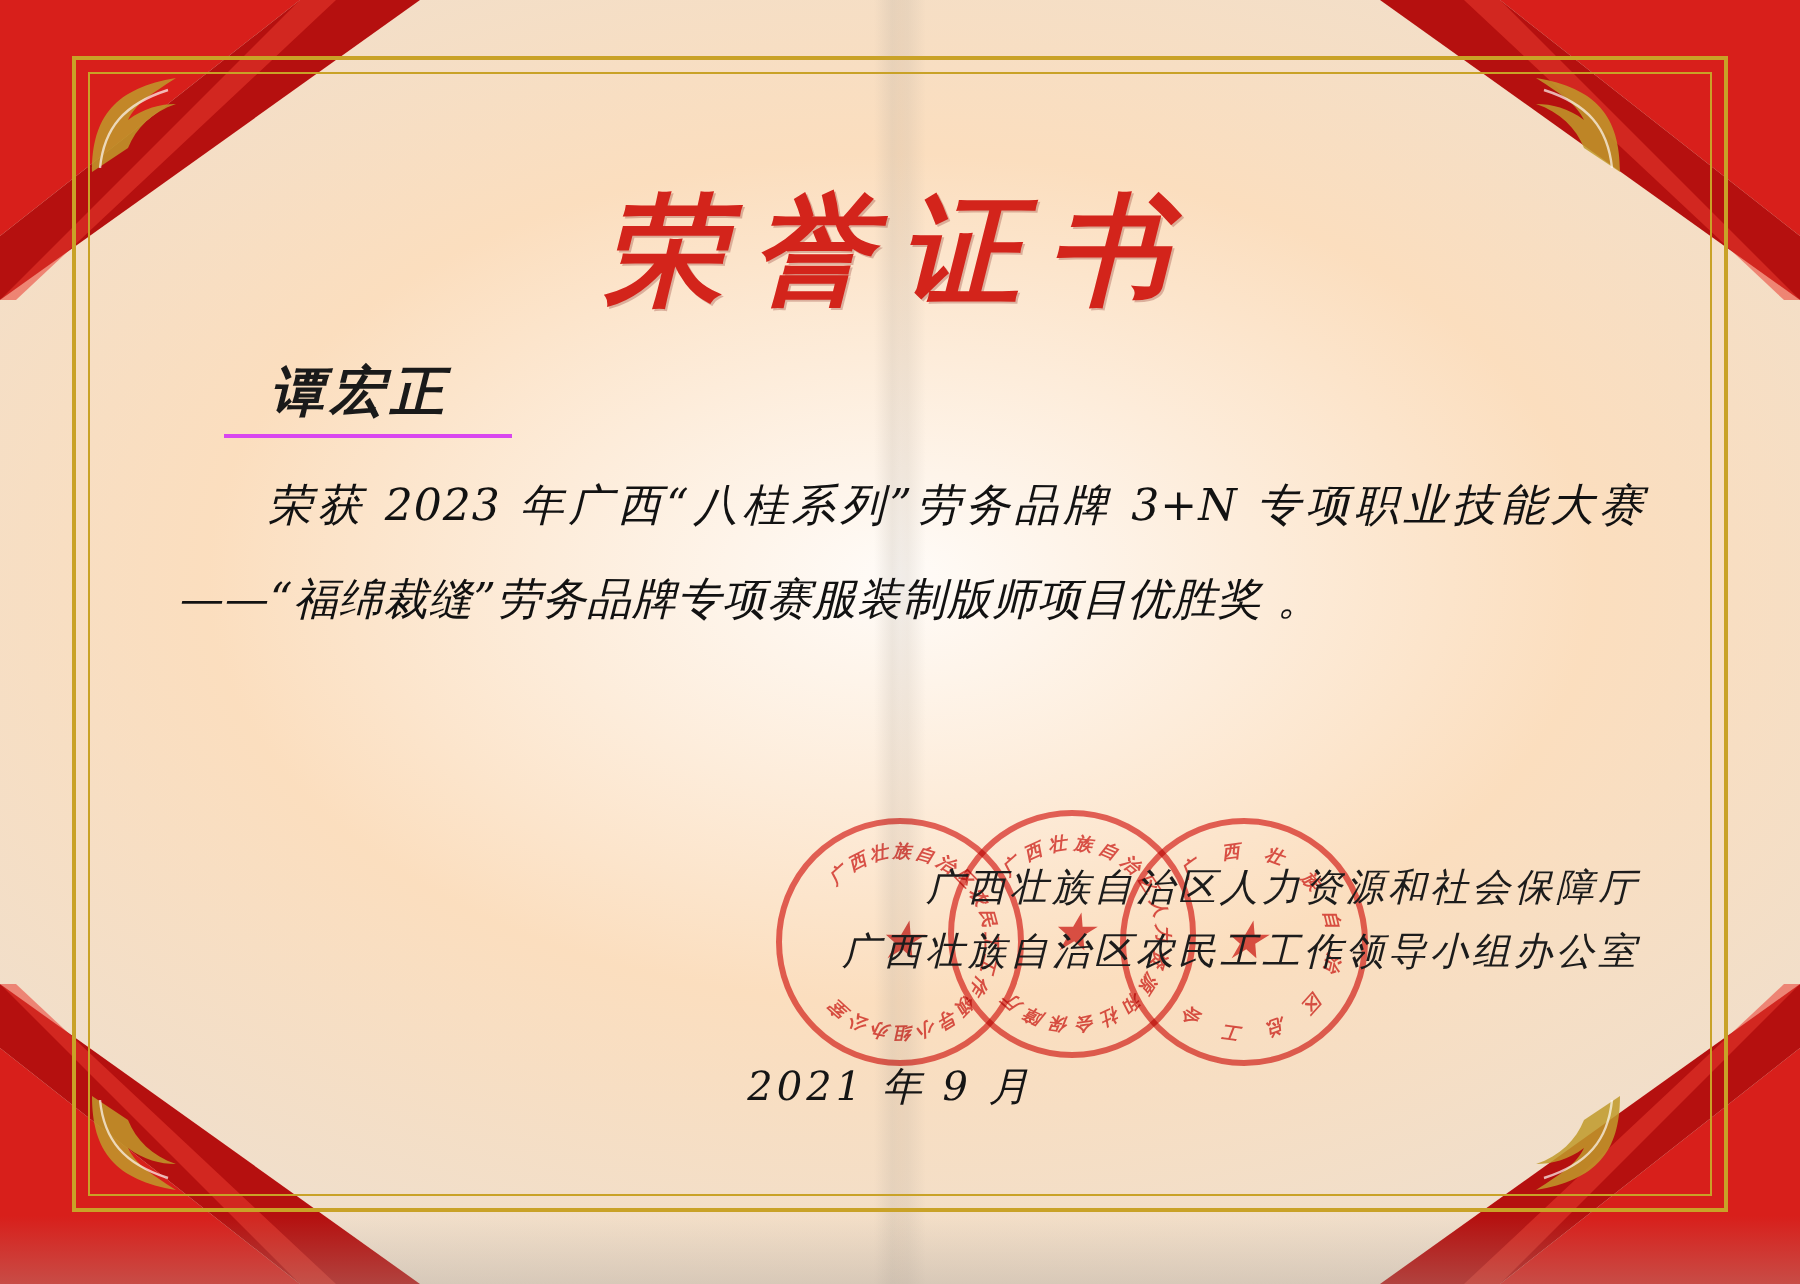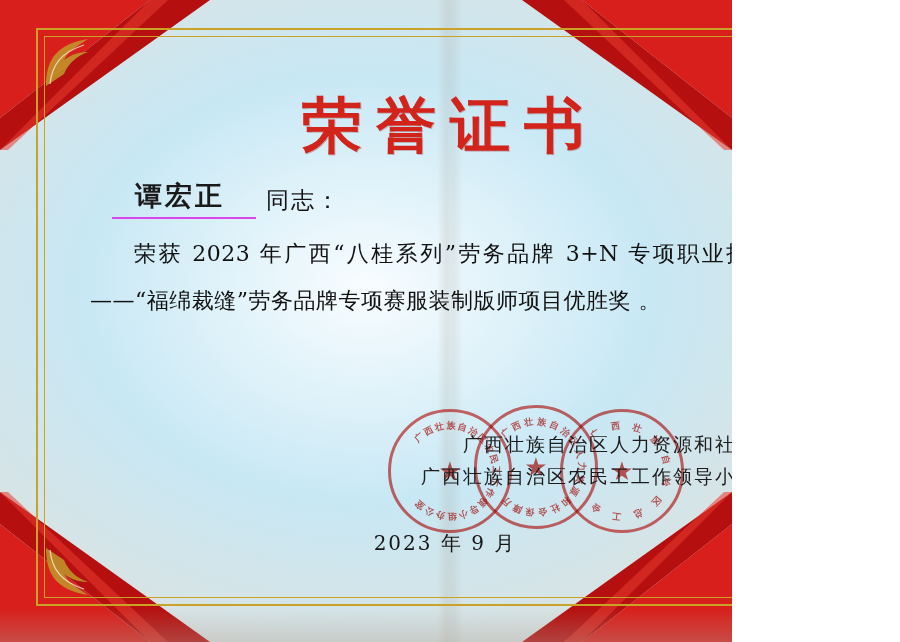--- a/index.html
+++ b/index.html
@@ -10,24 +10,25 @@
   body {
     width: 900px;
     height: 642px;
     overflow: hidden;
     font-family: "DejaVu Serif", "Liberation Serif", serif;
   }
 
   
   .certificate {
     position: relative;
-    width: 732px;
+    width: 900px;
     height: 642px;
-    background: #7dd3fc;
+    background: #fdba74;
     overflow: hidden;
+    font-style: italic;
   }
 
   
   .paper-shade {
     position: absolute;
     inset: 0;
     background:
       radial-gradient(ellipse 70% 60% at 50% 45%, rgba(255,255,255,0.95) 0%, rgba(250,246,240,0.6) 55%, rgba(236,229,220,0.85) 100%);
     pointer-events: none;
   }
@@ -285,21 +286,20 @@
       <path d="M6,48 C8,28 18,16 40,9" fill="none" stroke="#fdfbf7" stroke-width="1.2" opacity="0.7"></path>
     </svg>
   </div>
 
   <div class="content">
 
     <div class="title">荣誉证书</div>
 
     <div class="recipient-row">
       <div class="recipient-name">谭宏正</div>
-      <div class="recipient-suffix">同志：</div>
     </div>
 
     <div class="body-text">
       <p>荣获 2023 年广西“八桂系列”劳务品牌 3+N 专项职业技能大赛——“福绵裁缝”劳务品牌专项赛服装制版师项目优胜奖 。</p>
     </div>
 
     <div class="seals">
       <div class="seal seal-1">
         <div class="star">★</div>
         <div class="arc-text">
@@ -361,17 +361,17 @@
             <span style="transform: rotate(125.55deg) translate(45px) rotate(90deg) translate(-50%, -50%);">会</span>
           </div>
       </div>
     </div>
 
     <div class="signature-lines">
       <span class="line sig-2">广西壮族自治区人力资源和社会保障厅</span>
       <span class="line sig-1">广西壮族自治区农民工工作领导小组办公室</span>
     </div>
 
-    <div class="date">2023 年 9 月</div>
+    <div class="date">2021 年 9 月</div>
   </div>
 
   <div class="bottom-shade"></div>
 </div>
 
 </body></html>

